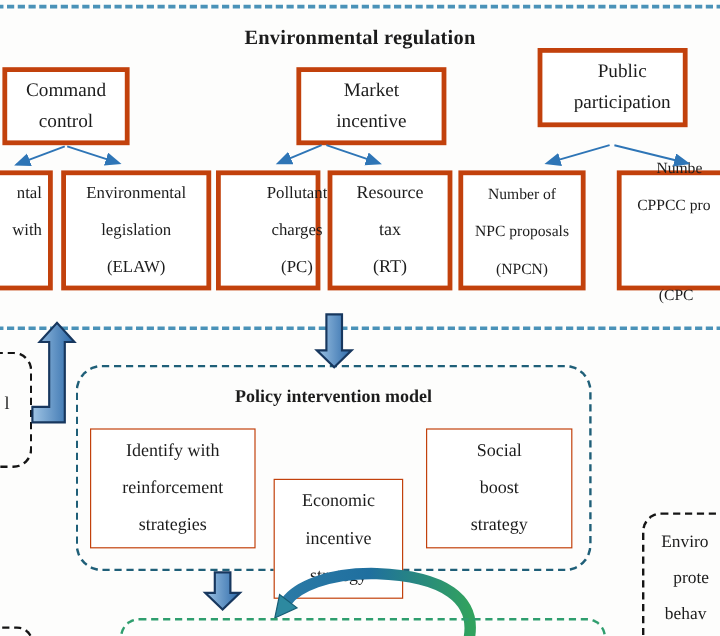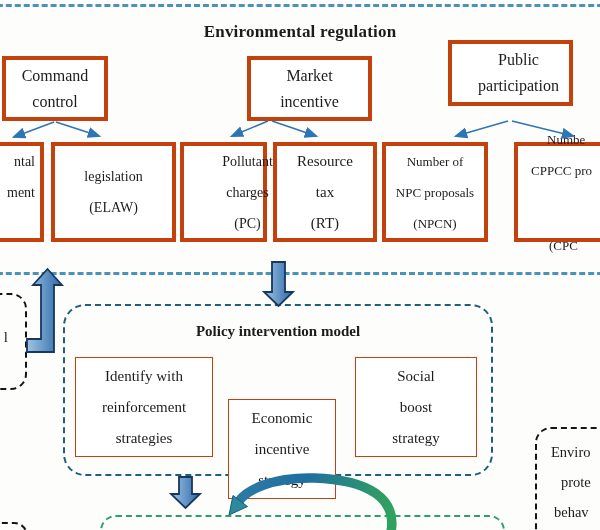--- a/index.html
+++ b/index.html
@@ -70,24 +70,25 @@
     <span class="line">Market</span>
     <span class="line">incentive</span>
   </div>
   <div class="b r1" style="left:448px;width:125px;top:40px;height:66px;padding-left:16px;">
     <span class="line">Public</span>
     <span class="line">participation</span>
   </div>
 
   <div class="b r2 clip-l" style="left:-86px;width:130px;font-size:14px;">
     <span class="line">ntal</span>
-    <span class="line">ment</span>
+    <span class="line">with</span>
     <span class="line">&nbsp;</span>
   </div>
   <div class="b r2" style="left:51px;width:125px;font-size:14px;">
+    <span class="line">Environmental</span>
     <span class="line">legislation</span>
     <span class="line">(ELAW)</span>
   </div>
   <div class="b r2" style="left:180px;width:87px;font-size:14px;padding-left:48px;">
     <span class="line">Pollutant</span>
     <span class="line">charges</span>
     <span class="line">(PC)</span>
   </div>
   <div class="b r2" style="left:273px;width:104px;font-size:15px;">
     <span class="line">Resource</span>

